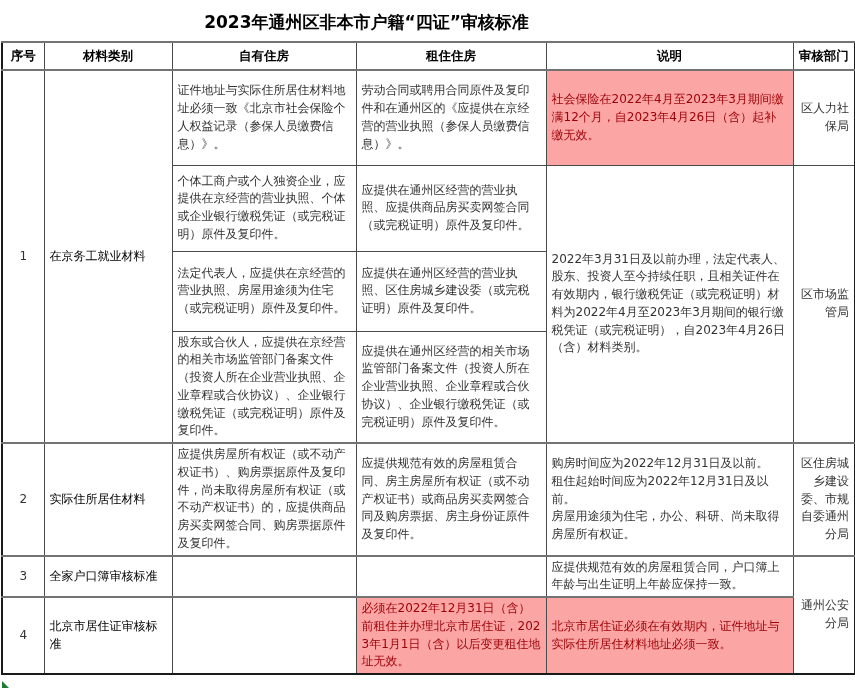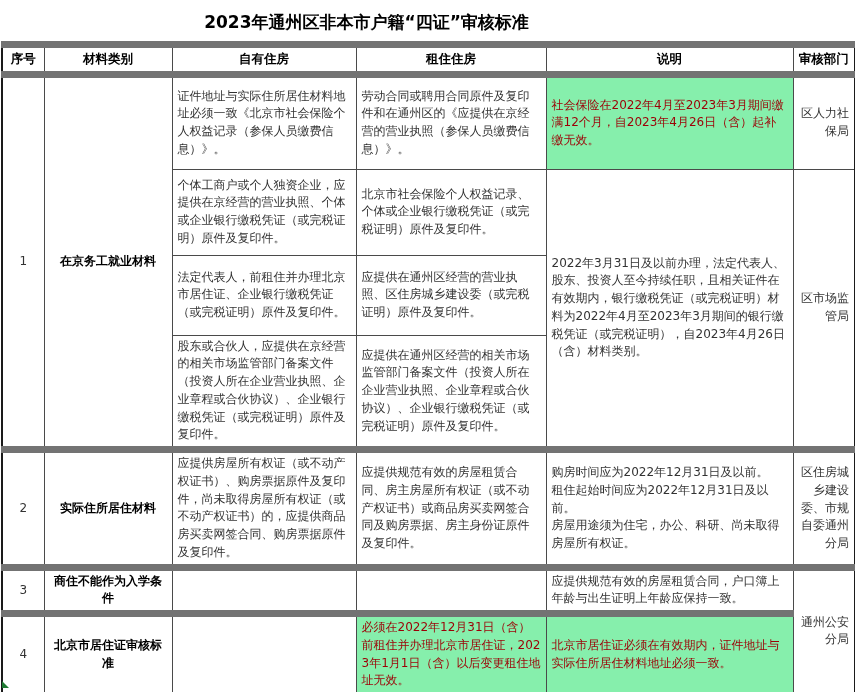--- a/index.html
+++ b/index.html
@@ -18,26 +18,26 @@
   }
   td, th {
     border:1px solid #4a4a4a;
     padding:2px 5px;
     font-size:12px; line-height:1.48;
     vertical-align:middle;
     word-break:break-all;
     overflow:hidden;
   }
   th { font-weight:bold; text-align:center; color:#000; font-size:12.5px; }
-  tr.section > td, tr.section > th { border-top:7px solid #737373; }
+  tr.section > td, tr.section > th { border-top:2px solid #737373; }
   .c-num { text-align:center; }
-  .c-cat { text-align:center; font-weight:bold; color:#000; }
+  .c-cat { font-weight:normal; color:#000; }
   .c-dept { text-align:right;font-family:Liberation Serif, serif; }
   .c-note { white-space:pre-line; }
-  .hl { background:#86efac; color:#9c0006; }
+  .hl { background:#fca5a5; color:#9c0006; }
   .excel-corner {
     position:absolute; left:2px; top:681px; width:0; height:0;
     border-bottom:7px solid #1f7a33; border-right:7px solid transparent;
   }
 </style>
 </head>
 <body>
 
 <div class="page">
 
@@ -69,27 +69,27 @@
       <td class="c-num" rowspan="4">1</td>
       <td class="c-cat" rowspan="4">在京务工就业材料</td>
       <td>证件地址与实际住所居住材料地址必须一致《北京市社会保险个人权益记录（参保人员缴费信息）》。</td>
       <td>劳动合同或聘用合同原件及复印件和在通州区的《应提供在京经营的营业执照（参保人员缴费信息）》。</td>
       <td class="hl">社会保险在2022年4月至2023年3月期间缴满12个月，自2023年4月26日（含）起补缴无效。</td>
       <td class="c-dept">区人力社保局</td>
     </tr>
 
     <tr style="height:86px">
       <td>个体工商户或个人独资企业，应提供在京经营的营业执照、个体或企业银行缴税凭证（或完税证明）原件及复印件。</td>
-      <td>北京市社会保险个人权益记录、个体或企业银行缴税凭证（或完税证明）原件及复印件。</td>
+      <td>应提供在通州区经营的营业执照、应提供商品房买卖网签合同（或完税证明）原件及复印件。</td>
       <td rowspan="3">2022年3月31日及以前办理，法定代表人、股东、投资人至今持续任职，且相关证件在有效期内，银行缴税凭证（或完税证明）材料为2022年4月至2023年3月期间的银行缴税凭证（或完税证明），自2023年4月26日（含）材料类别。</td>
       <td class="c-dept" rowspan="3">区市场监管局</td>
     </tr>
 
     <tr style="height:80px">
-      <td>法定代表人，前租住并办理北京市居住证、企业银行缴税凭证（或完税证明）原件及复印件。</td>
+      <td>法定代表人，应提供在京经营的营业执照、房屋用途须为住宅（或完税证明）原件及复印件。</td>
       <td>应提供在通州区经营的营业执照、区住房城乡建设委（或完税证明）原件及复印件。</td>
     </tr>
 
     <tr style="height:105px">
       <td>股东或合伙人，应提供在京经营的相关市场监管部门备案文件（投资人所在企业营业执照、企业章程或合伙协议）、企业银行缴税凭证（或完税证明）原件及复印件。</td>
       <td>应提供在通州区经营的相关市场监管部门备案文件（投资人所在企业营业执照、企业章程或合伙协议）、企业银行缴税凭证（或完税证明）原件及复印件。</td>
     </tr>
 
     <tr class="section" style="height:111px">
       <td class="c-num">2</td>
@@ -97,21 +97,21 @@
       <td>应提供房屋所有权证（或不动产权证书）、购房票据原件及复印件，尚未取得房屋所有权证（或不动产权证书）的，应提供商品房买卖网签合同、购房票据原件及复印件。</td>
       <td>应提供规范有效的房屋租赁合同、房主房屋所有权证（或不动产权证书）或商品房买卖网签合同及购房票据、房主身份证原件及复印件。</td>
       <td class="c-note">购房时间应为2022年12月31日及以前。
 租住起始时间应为2022年12月31日及以前。
 房屋用途须为住宅，办公、科研、尚未取得房屋所有权证。</td>
       <td class="c-dept">区住房城乡建设委、市规自委通州分局</td>
     </tr>
 
     <tr class="section" style="height:36px">
       <td class="c-num">3</td>
-      <td class="c-cat">商住不能作为入学条件</td>
+      <td class="c-cat">全家户口簿审核标准</td>
       <td></td>
       <td></td>
       <td>应提供规范有效的房屋租赁合同，户口簿上年龄与出生证明上年龄应保持一致。</td>
       <td class="c-dept" rowspan="2">通州公安分局</td>
     </tr>
 
     <tr class="section" style="height:77px">
       <td class="c-num">4</td>
       <td class="c-cat">北京市居住证审核标准</td>
       <td></td>

